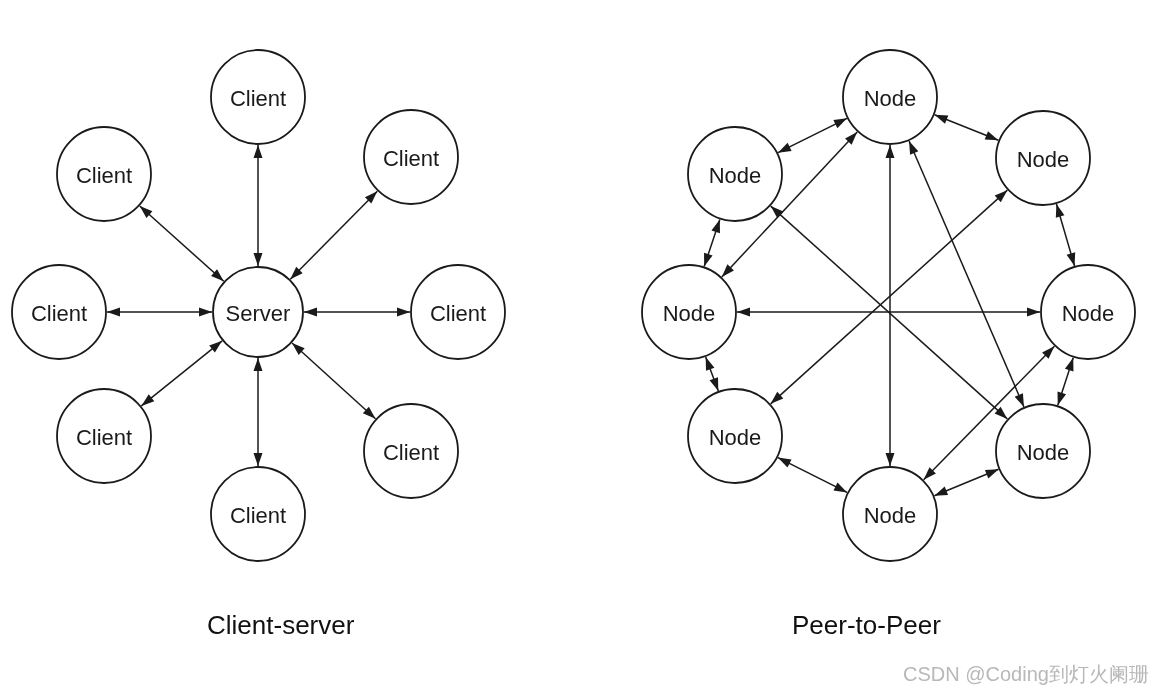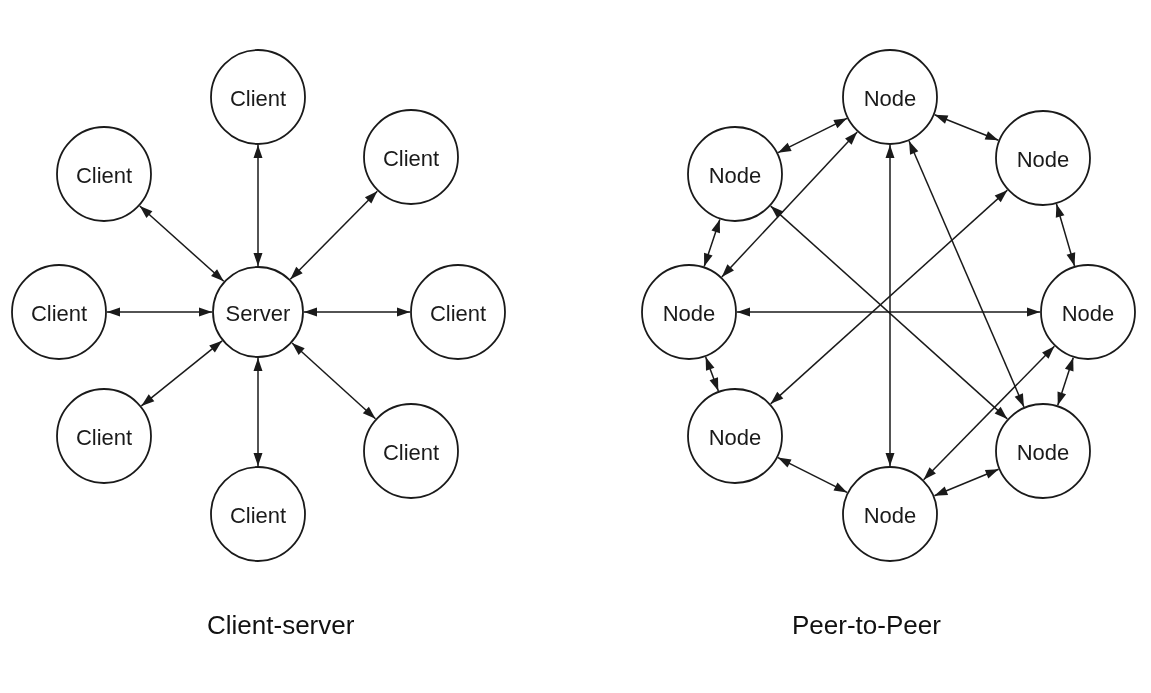--- a/index.html
+++ b/index.html
@@ -158,14 +158,15 @@
         <text x="689" y="312" text-anchor="middle" dominant-baseline="central" dy="1" fill="#1a1a1a" class="node-label">Node</text>
         <circle cx="735" cy="174" r="47" fill="#ffffff" stroke="#1a1a1a" stroke-width="1.8"></circle>
         <text x="735" y="174" text-anchor="middle" dominant-baseline="central" dy="1" fill="#1a1a1a" class="node-label">Node</text>
       </g>
   </svg>
 
   <div class="caption" id="caption-0">Client-server</div>
 
   <div class="caption" id="caption-1">Peer-to-Peer</div>
 
+  <div class="watermark" style="color: rgb(184, 184, 184);">CSDN @Coding到灯火阑珊</div>
 
 </div>
 
 </body></html>

